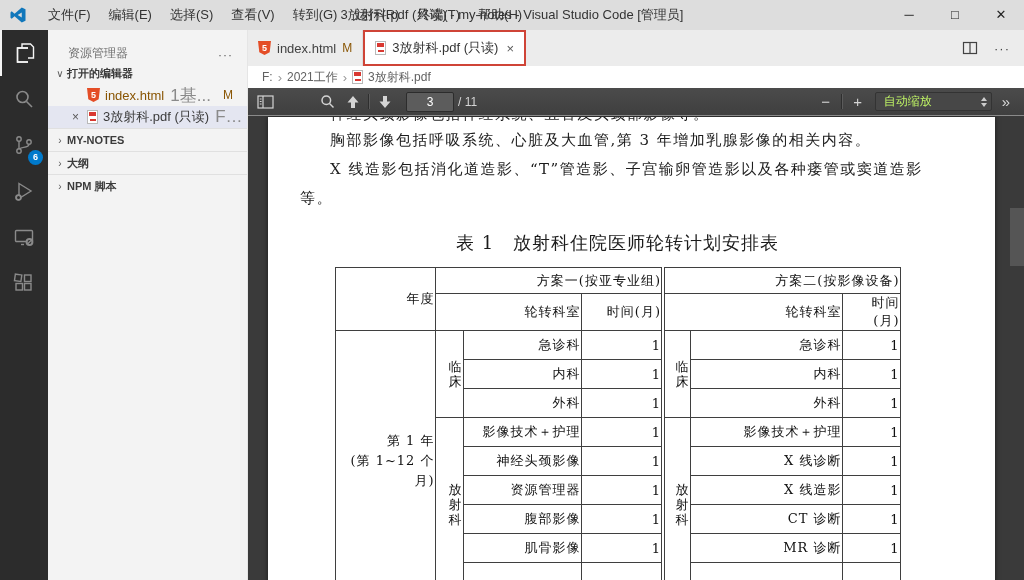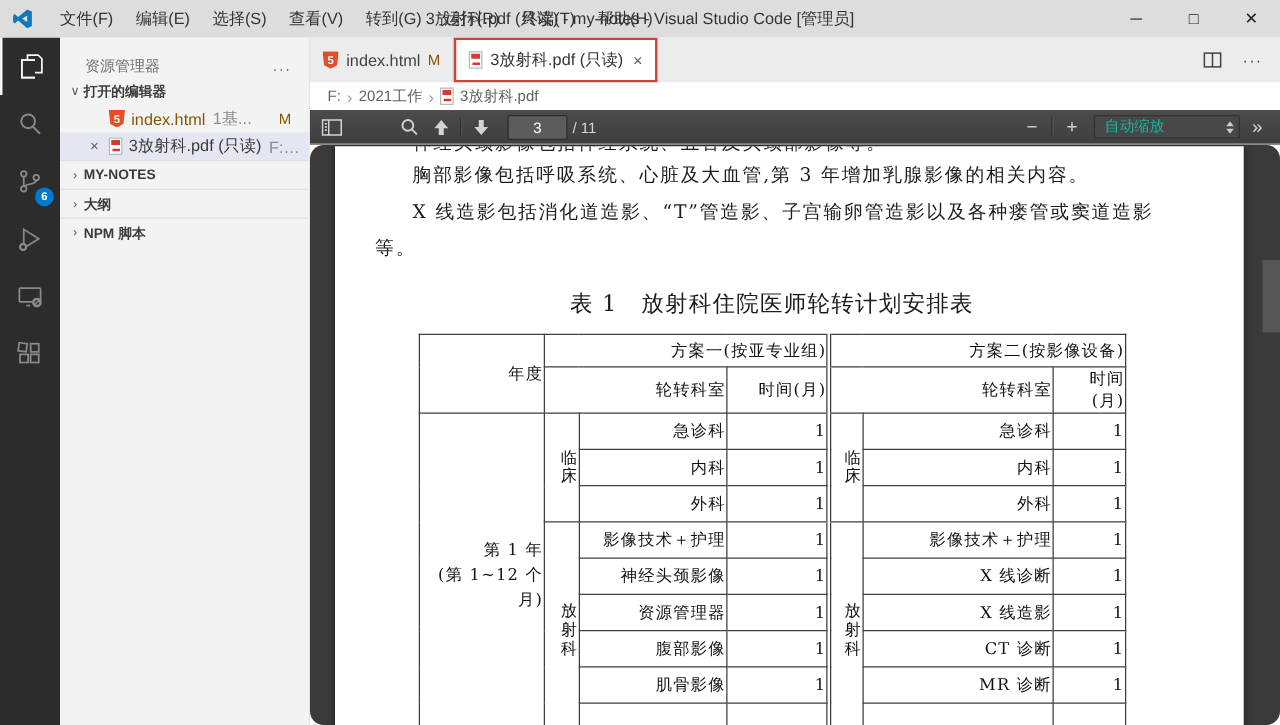--- a/index.html
+++ b/index.html
@@ -30,21 +30,21 @@
   .sb-title-row{display:flex;align-items:flex-end;height:32px;padding:0 14px 0 20px;font-size:12px;color:#6f6f6f;}
   .sb-more{margin-left:auto;color:#5a5a5a;letter-spacing:1px;font-size:12px;}
   .oe-header,.section-header{height:22px;display:flex;align-items:center;font-weight:bold;font-size:11px;color:#3b3b3b;padding-left:5px;}
   .section-header{border-top:1px solid #e0e0e0;}
   .twisty{width:14px;text-align:center;font-size:10px;color:#5a5a5a;font-weight:normal;}
   .oe-row{height:22px;display:flex;align-items:center;padding:0 6px 0 24px;white-space:nowrap;overflow:hidden;}
   .oe-row.selected{background:#e4e6f1;}
   .oe-close{width:15px;font-size:12px;color:#5a5a5a;flex:0 0 15px;}
   .oe-name{margin-left:5px;}
   .oe-name.modified{color:#895503;}
-  .oe-desc{margin-left:6px;font-size:13px;color:#8a8a8a;overflow:hidden;text-overflow:ellipsis;}
+  .oe-desc{margin-left:6px;font-size:17px;color:#8a8a8a;overflow:hidden;text-overflow:ellipsis;}
   .oe-badge{margin-left:auto;color:#895503;padding-right:8px;font-size:12px;}
 
   
   .editor{flex:1;display:flex;flex-direction:column;min-width:0;}
   .tabbar{flex:0 0 36px;height:36px;background:#ececec;display:flex;align-items:stretch;}
   .tab{display:flex;align-items:center;padding:0 10px;font-size:13px;color:#424242;border-right:1px solid #dcdcdc;box-sizing:border-box;white-space:nowrap;}
   .tab .tab-label{margin:0 6px;}
   .tab.active{background:#fff;border:2px solid #cf4437;color:#333;}
   .tab-badge{color:#895503;font-size:12px;}
   .tab-close{color:#5a5a5a;font-size:13px;margin-left:2px;}
@@ -53,31 +53,31 @@
 
   .breadcrumb{flex:0 0 22px;height:22px;background:#fff;display:flex;align-items:center;font-size:12px;color:#616161;padding-left:14px;gap:5px;}
   .bc-sep{color:#9a9a9a;font-size:13px;}
 
   
   .pdftoolbar{flex:0 0 27px;height:27px;background:linear-gradient(#4b4b4b,#3f3f3f);display:flex;align-items:center;color:#d4d4d4;border-bottom:1px solid #8a8a8a;padding:0 4px;}
   .tb-btn{display:flex;align-items:center;justify-content:center;width:26px;height:25px;}
   .tb-sep{width:1px;height:15px;background:#2e2e2e;border-right:1px solid #5b5b5b;margin:0 2px;}
   .page-input{width:42px;height:16px;background:#5c5c5c;border:1px solid #2c2c2c;border-radius:2px;color:#fff;font-size:12px;text-align:center;font-family:"Liberation Sans",sans-serif;margin:0 4px 0 8px;}
   .page-total{font-size:12px;color:#d4d4d4;margin-right:8px;}
-  .zoom-select{width:117px;height:19px;background:#474747;border:1px solid #333;border-radius:2px;display:flex;align-items:center;font-size:12px;color:#14b8a6;padding:0 4px 0 8px;margin:0 4px;box-sizing:border-box;}
+  .zoom-select{width:117px;height:19px;background:#474747;border:1px solid #333;border-radius:2px;display:flex;align-items:center;font-size:12px;color:#bef264;padding:0 4px 0 8px;margin:0 4px;box-sizing:border-box;}
   .sel-arrows{margin-left:auto;display:flex;flex-direction:column;gap:2px;}
   .sel-arrows i{width:0;height:0;border-left:3.5px solid transparent;border-right:3.5px solid transparent;display:block;}
   .sel-arrows .up{border-bottom:4px solid #ccc;}
   .sel-arrows .down{border-top:4px solid #ccc;}
   .tb-overflow{font-size:15px;color:#d8d8d8;margin:0 10px 0 6px;}
   .spacer{flex:1;}
   .gap36{width:36px;}
 
   
-  .viewer{flex:1;position:relative;background:#3a3a3a;overflow:hidden;border-radius:11px;}
+  .viewer{flex:1;position:relative;background:#3a3a3a;overflow:hidden;}
   .pdf-page{position:absolute;left:20px;top:1px;width:727px;height:1100px;background:#fff;box-shadow:0 0 5px rgba(0,0,0,.55);}
   .page-inner{padding:0 60px 0 32px;font-family:"DejaVu Serif","Liberation Serif",serif;color:#1c1c1c;}
   .clip-line{height:9px;overflow:hidden;}
   .clip-line div{margin-top:-14px;line-height:22px;font-size:15px;letter-spacing:1.5px;text-indent:2em;white-space:nowrap;}
   .page-inner p{margin:0;font-size:15px;line-height:29px;text-indent:2em;letter-spacing:1.5px;}
   .tbl-title{text-align:center;font-size:18px;margin-top:18px;letter-spacing:1px;font-family:"DejaVu Serif","Liberation Serif",serif;}
   table.rot{border-collapse:collapse;margin:12px auto 0 auto;table-layout:fixed;width:565px;font-size:13px;font-family:"DejaVu Serif","Liberation Serif",serif;color:#111;}
   table.rot th,table.rot td{border:1px solid #3f3f3f;font-weight:normal;padding:0;text-align:right;letter-spacing:1px;box-sizing:border-box;}
   tr.h1 th{height:26px;}
   tr.h2 th{height:30px;padding-left:24px;}

